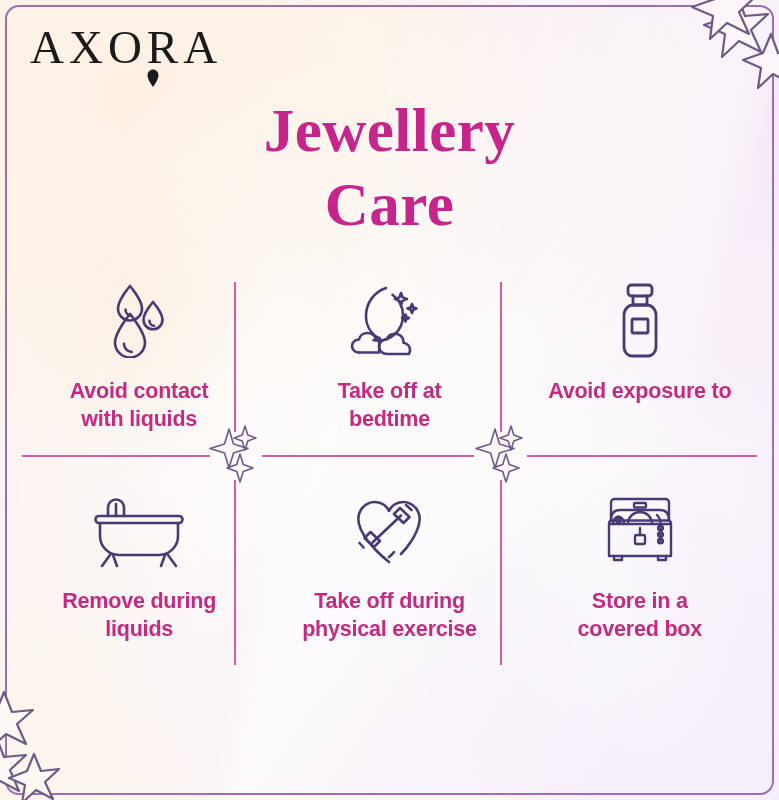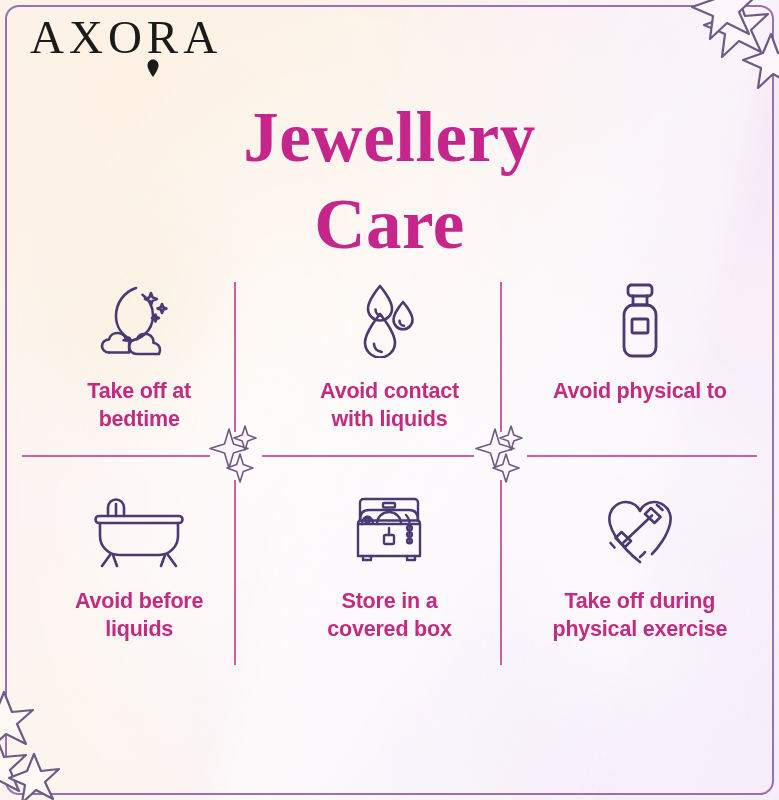--- a/index.html
+++ b/index.html
@@ -90,21 +90,21 @@
     position: absolute;
     pointer-events: none;
   }
   .corner-tr { right: -4px; top: -10px; }
   .corner-bl { left: -14px; bottom: -8px; }
 
   
   .logo {
     position: absolute;
     left: 30px;
-    top: 14px;
+    top: 24px;
     display: flex;
   }
   .logo-text {
     font-family: "Liberation Serif", serif;
     font-size: 47px;
     letter-spacing: 5px;
     color: #1b1b1b;
     line-height: 1;
     font-weight: 400;
   }
@@ -116,21 +116,21 @@
 
   
   .heading {
     position: absolute;
     left: 0;
     right: 0;
     top: 94px;
     text-align: center;
     font-family: "Liberation Serif", serif;
     font-weight: 700;
-    font-size: 71px;
+    font-size: 61px;
     line-height: 1.22;
     color: #c6268c;
     letter-spacing: 0.5px;
   }
   .heading .line2 { display: block; }
 
   
   .grid {
     position: absolute;
     left: 14px;
@@ -256,92 +256,112 @@
         <path d="M37 2 L39.8 11 L48 14 L39.8 17 L37 26 L34.2 17 L26 14 L34.2 11 Z"></path>
         <path d="M32 30 L35.3 40.5 L45 44 L35.3 47.5 L32 58 L28.7 47.5 L19 44 L28.7 40.5 Z"></path>
       </g>
     </svg>
   </div>
 
   <div class="grid">
 
     <div class="cell">
       <div class="cell-icon">
+        <svg width="66" height="74" viewBox="0 0 66 74" fill="none">
+          <g stroke="#4a3a74" stroke-width="2.6" stroke-linecap="round" stroke-linejoin="round">
+            <path d="M24 2 C24 2 12 16 12 24.5 C12 31.2 17.4 36.5 24 36.5 C30.6 36.5 36 31.2 36 24.5 C36 16 24 2 24 2 Z"></path>
+            <path d="M19.5 25.5 C19.5 29 22 31.6 25.5 31.8"></path>
+            <path d="M47 18 C47 18 37.5 29 37.5 35.8 C37.5 41 41.8 45.3 47 45.3 C52.2 45.3 56.5 41 56.5 35.8 C56.5 29 47 18 47 18 Z"></path>
+            <path d="M43.5 36.8 C43.5 39.5 45.4 41.6 48 41.8"></path>
+            <path d="M24 30 C24 30 9 48 9 58.5 C9 66.8 15.8 73.5 24 73.5 C32.2 73.5 39 66.8 39 58.5 C39 48 24 30 24 30 Z"></path>
+            <path d="M18 59.8 C18 64.2 21.2 67.6 25.6 67.9"></path>
+          </g>
+        </svg>
+      </div>
+      <div class="cell-label">
+        <span>Avoid contact</span><br>
+        <span>with liquids</span>
+      </div>
+    </div>
+
+    <div class="cell">
+      <div class="cell-icon">
         <svg width="80" height="72" viewBox="0 0 80 72" fill="none">
           <g stroke="#4a3a74" stroke-width="2.6" stroke-linecap="round" stroke-linejoin="round">
             <path d="M37 3 C25 7 17 18 17 31 C17 41 22.5 49.5 31 54 C29 54.8 26.8 55.2 24.5 55.2 C41 58 54 45.5 54 30.5 C54 22 50 14.5 43.5 9.8"></path>
             <path d="M52 8 L53.6 12.4 L58 14 L53.6 15.6 L52 20 L50.4 15.6 L46 14 L50.4 12.4 Z"></path>
             <path d="M63 19 L64.2 22.3 L67.5 23.5 L64.2 24.7 L63 28 L61.8 24.7 L58.5 23.5 L61.8 22.3 Z"></path>
             <path d="M56.5 29.5 L57.4 32 L60 33 L57.4 34 L56.5 36.5 L55.6 34 L53 33 L55.6 32 Z"></path>
             <path d="M10 67.5 C6.1 67.5 3 64.6 3 61 C3 57.4 6.1 54.5 10 54.5 C10.8 50.8 14.3 48 18.5 48 C22.2 48 25.4 50.2 26.7 53.3"></path>
             <path d="M26.7 53.3 C27.8 53 29 52.8 30.2 52.8 L30.2 67.5 L10 67.5"></path>
             <path d="M38 69 C33.6 69 30 65.7 30 61.6 C30 57.5 33.6 54.2 38 54.2 C39 51 42.2 48.7 46 48.7 C50.7 48.7 54.5 52.2 54.5 56.5 C54.5 56.9 54.5 57.3 54.4 57.7 C58.2 58.3 61 61.3 61 64.9 C61 67 60 68.2 60 69 Z"></path>
           </g>
         </svg>
       </div>
       <div class="cell-label">
         <span>Take off at</span><br>
         <span>bedtime</span>
       </div>
     </div>
 
     <div class="cell">
       <div class="cell-icon">
-        <svg width="66" height="74" viewBox="0 0 66 74" fill="none">
-          <g stroke="#4a3a74" stroke-width="2.6" stroke-linecap="round" stroke-linejoin="round">
-            <path d="M24 2 C24 2 12 16 12 24.5 C12 31.2 17.4 36.5 24 36.5 C30.6 36.5 36 31.2 36 24.5 C36 16 24 2 24 2 Z"></path>
-            <path d="M19.5 25.5 C19.5 29 22 31.6 25.5 31.8"></path>
-            <path d="M47 18 C47 18 37.5 29 37.5 35.8 C37.5 41 41.8 45.3 47 45.3 C52.2 45.3 56.5 41 56.5 35.8 C56.5 29 47 18 47 18 Z"></path>
-            <path d="M43.5 36.8 C43.5 39.5 45.4 41.6 48 41.8"></path>
-            <path d="M24 30 C24 30 9 48 9 58.5 C9 66.8 15.8 73.5 24 73.5 C32.2 73.5 39 66.8 39 58.5 C39 48 24 30 24 30 Z"></path>
-            <path d="M18 59.8 C18 64.2 21.2 67.6 25.6 67.9"></path>
-          </g>
-        </svg>
-      </div>
-      <div class="cell-label">
-        <span>Avoid contact</span><br>
-        <span>with liquids</span>
-      </div>
-    </div>
-
-    <div class="cell">
-      <div class="cell-icon">
         <svg width="60" height="76" viewBox="0 0 60 76" fill="none">
           <g stroke="#4a3a74" stroke-width="2.8" stroke-linecap="round" stroke-linejoin="round">
             <rect x="18" y="2" width="24" height="11" rx="3.5"></rect>
             <path d="M23 13 L23 22 M37 13 L37 22"></path>
             <path d="M23 22 L37 22"></path>
             <path d="M14 32 C14 26.5 18 22 23.5 22 L36.5 22 C42 22 46 26.5 46 32 L46 64 C46 69 42.5 73 38 73 L22 73 C17.5 73 14 69 14 64 Z"></path>
             <rect x="22" y="36" width="16" height="14" rx="1.5"></rect>
           </g>
         </svg>
       </div>
       <div class="cell-label">
-        <span>Avoid physical to</span><br>
+        <span>Avoid exposure to</span><br>
       </div>
     </div>
 
     <div class="cell">
       <div class="cell-icon">
         <svg width="98" height="74" viewBox="0 0 98 74" fill="none">
           <g stroke="#4a3a74" stroke-width="2.6" stroke-linecap="round" stroke-linejoin="round">
             <path d="M18 22 L18 13.5 C18 9 21.5 5.5 26 5.5 C30.5 5.5 34 9 34 13.5 L34 22"></path>
             <path d="M26 10 L26 22"></path>
             <path d="M9 22 L89 22 C91 22 92.5 23.5 92.5 25.5 C92.5 27.5 91 29 89 29 L9 29 C7 29 5.5 27.5 5.5 25.5 C5.5 23.5 7 22 9 22 Z"></path>
             <path d="M10 29 L10 42 C10 52.5 18.5 61 29 61 L69 61 C79.5 61 88 52.5 88 42 L88 29"></path>
             <path d="M20 61 L12 72"></path>
             <path d="M23 61 L27 72"></path>
             <path d="M75 61 L71 72"></path>
             <path d="M78 61 L86 72"></path>
           </g>
         </svg>
       </div>
       <div class="cell-label">
-        <span>Avoid before</span><br>
+        <span>Remove during</span><br>
         <span>liquids</span>
+      </div>
+    </div>
+
+    <div class="cell">
+      <div class="cell-icon">
+        <svg width="86" height="74" viewBox="0 0 86 74" fill="none">
+          <g stroke="#4a3a74" stroke-width="2.6" stroke-linecap="round" stroke-linejoin="round">
+            <path d="M43 68 C43 68 17 48 13 30 C10 17 19 8 29 8 C36 8 41 12.5 43 17 C45 12.5 50 8 57 8 C67 8 76 17 73 30 C70.5 41 62 53 55 60"></path>
+            <path d="M48 58 C47 59.5 45.5 61 43 63"></path>
+            <path d="M26.5 48.5 L55 21.5"></path>
+            <path d="M18.5 44 L24.5 38 L34 47 L28 53 Z"></path>
+            <path d="M13.5 49 L17.5 53.5"></path>
+            <path d="M48 20 L54 14 L63.5 23 L57.5 29 Z"></path>
+            <path d="M60 11 L65.5 16"></path>
+          </g>
+        </svg>
+      </div>
+      <div class="cell-label">
+        <span>Take off during</span><br>
+        <span>physical exercise</span>
       </div>
     </div>
 
     <div class="cell">
       <div class="cell-icon">
         <svg width="84" height="74" viewBox="0 0 84 74" fill="none">
           <g stroke="#4a3a74" stroke-width="2.4" stroke-linecap="round" stroke-linejoin="round">
             <path d="M13 26 L13 8.5 C13 6.5 14.6 5 16.5 5 L67.5 5 C69.4 5 71 6.5 71 8.5 L71 26"></path>
             <path d="M13 26 C13 20 16 16 22 16 L62 16 C68 16 71 20 71 26"></path>
             <rect x="36" y="9" width="12" height="4.5" rx="1"></rect>
@@ -360,34 +380,14 @@
             <path d="M60 62 L60 66 L68 66 L68 62"></path>
           </g>
         </svg>
       </div>
       <div class="cell-label">
         <span>Store in a</span><br>
         <span>covered box</span>
       </div>
     </div>
 
-    <div class="cell">
-      <div class="cell-icon">
-        <svg width="86" height="74" viewBox="0 0 86 74" fill="none">
-          <g stroke="#4a3a74" stroke-width="2.6" stroke-linecap="round" stroke-linejoin="round">
-            <path d="M43 68 C43 68 17 48 13 30 C10 17 19 8 29 8 C36 8 41 12.5 43 17 C45 12.5 50 8 57 8 C67 8 76 17 73 30 C70.5 41 62 53 55 60"></path>
-            <path d="M48 58 C47 59.5 45.5 61 43 63"></path>
-            <path d="M26.5 48.5 L55 21.5"></path>
-            <path d="M18.5 44 L24.5 38 L34 47 L28 53 Z"></path>
-            <path d="M13.5 49 L17.5 53.5"></path>
-            <path d="M48 20 L54 14 L63.5 23 L57.5 29 Z"></path>
-            <path d="M60 11 L65.5 16"></path>
-          </g>
-        </svg>
-      </div>
-      <div class="cell-label">
-        <span>Take off during</span><br>
-        <span>physical exercise</span>
-      </div>
-    </div>
-
   </div>
 </div>
 
 </body></html>

